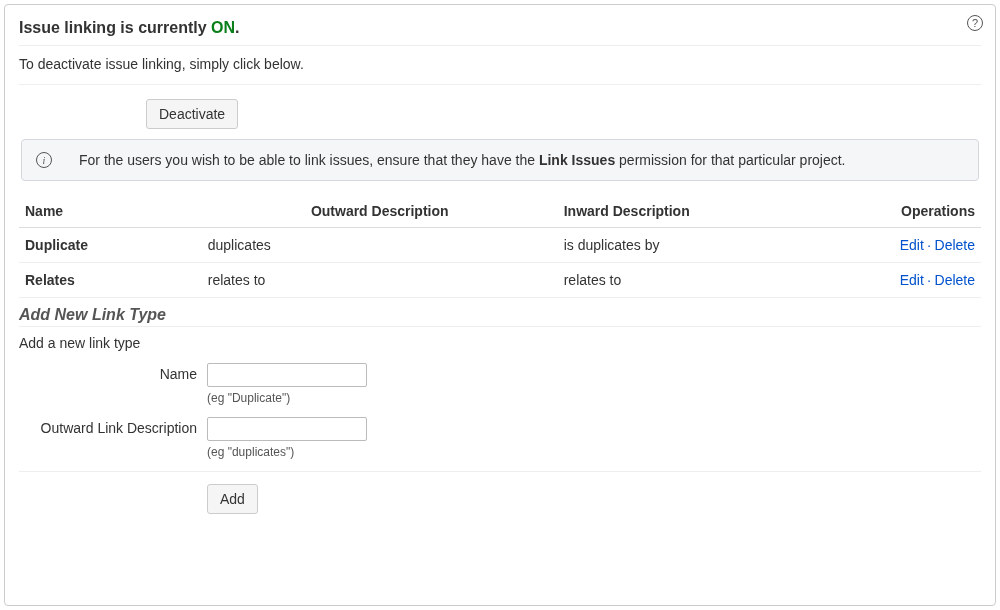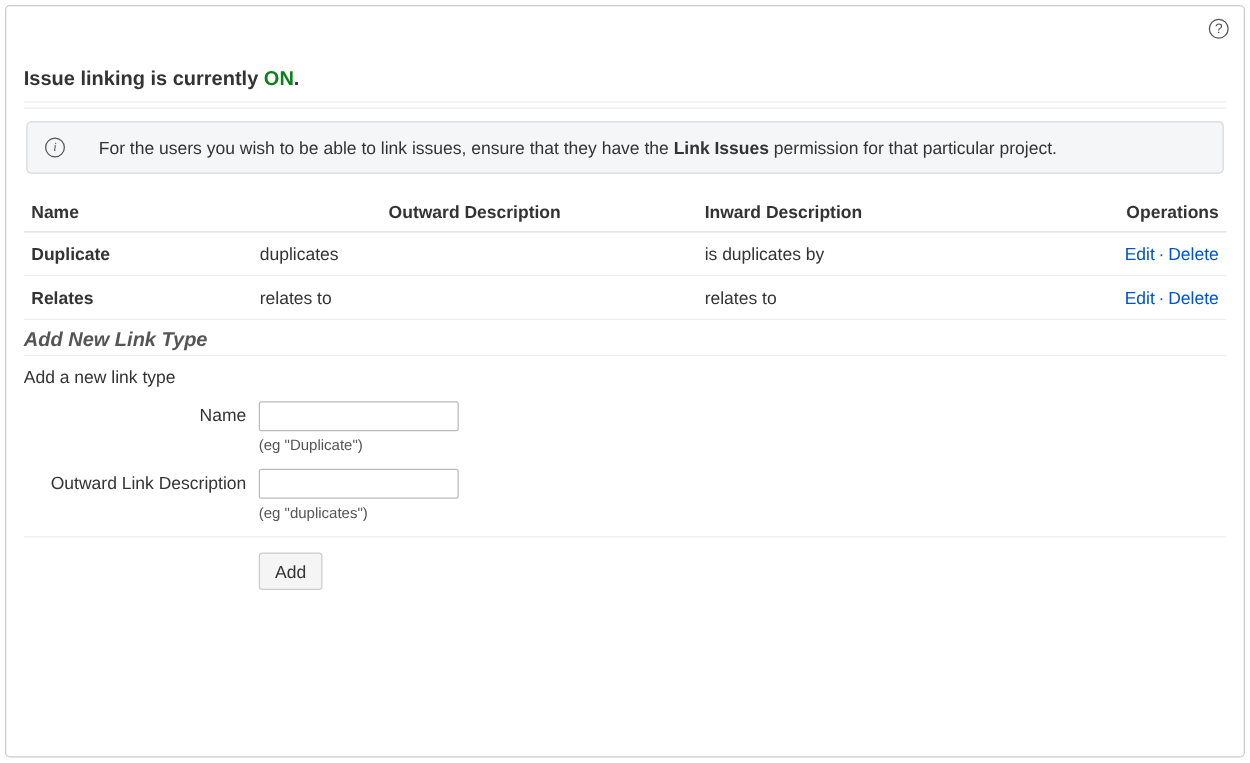--- a/index.html
+++ b/index.html
@@ -35,21 +35,20 @@
       justify-content: center;
       font-size: 11px;
       color: #555;
       cursor: pointer;
     }
     .heading {
       font-size: 16px;
       font-weight: bold;
       color: #333;
       padding-bottom: 6px;
-      margin-top: 36px;
     }
     .heading .on {
       color: #0a7f1a;
     }
     .divider {
       border-top: 1px solid #eee;
       margin-top: 2px;
     }
     .subtext {
       padding: 10px 0 8px 0;
@@ -193,22 +192,26 @@
 <body>
 
 <div class="container">
 
   <div class="help-icon">?</div>
 
   <div class="heading">
     <span>Issue linking is currently </span><span class="on">ON</span><span>.</span>
   </div>
   <div class="divider"></div>
+  <div class="subtext">To deactivate issue linking, simply click below.</div>
   <div class="section-divider"></div>
 
+  <div class="btn-row">
+    <button class="btn">Deactivate</button>
+  </div>
 
   <div class="info-banner">
     <div class="info-icon">i</div>
     <div class="info-text">
       <span>For the users you wish to be able to link issues, ensure that they have the </span><span class="bold">Link Issues</span><span> permission for that particular project.</span>
     </div>
   </div>
 
   <table>
     <thead>

